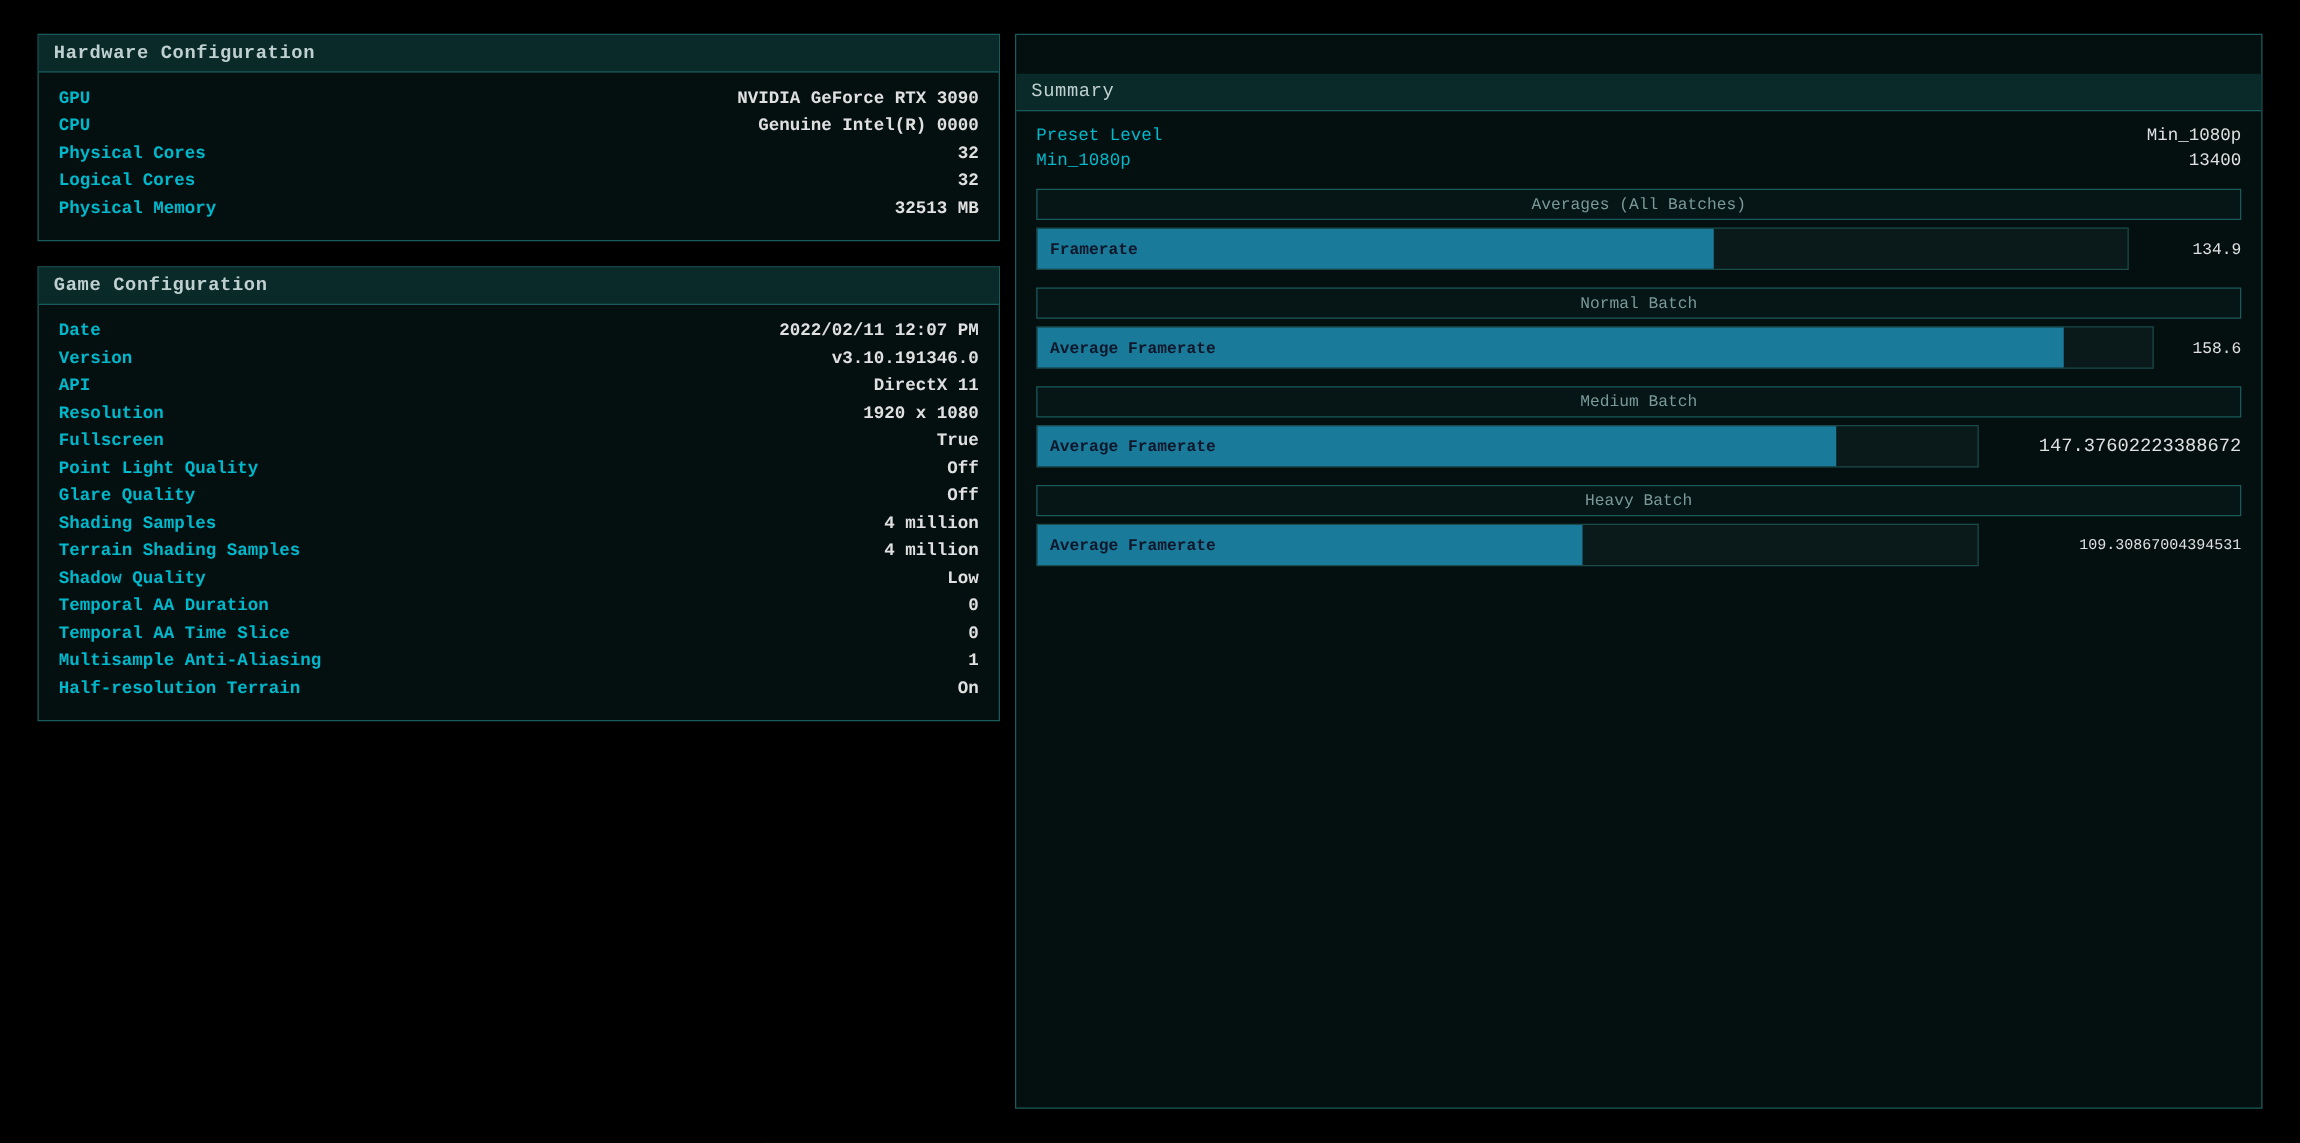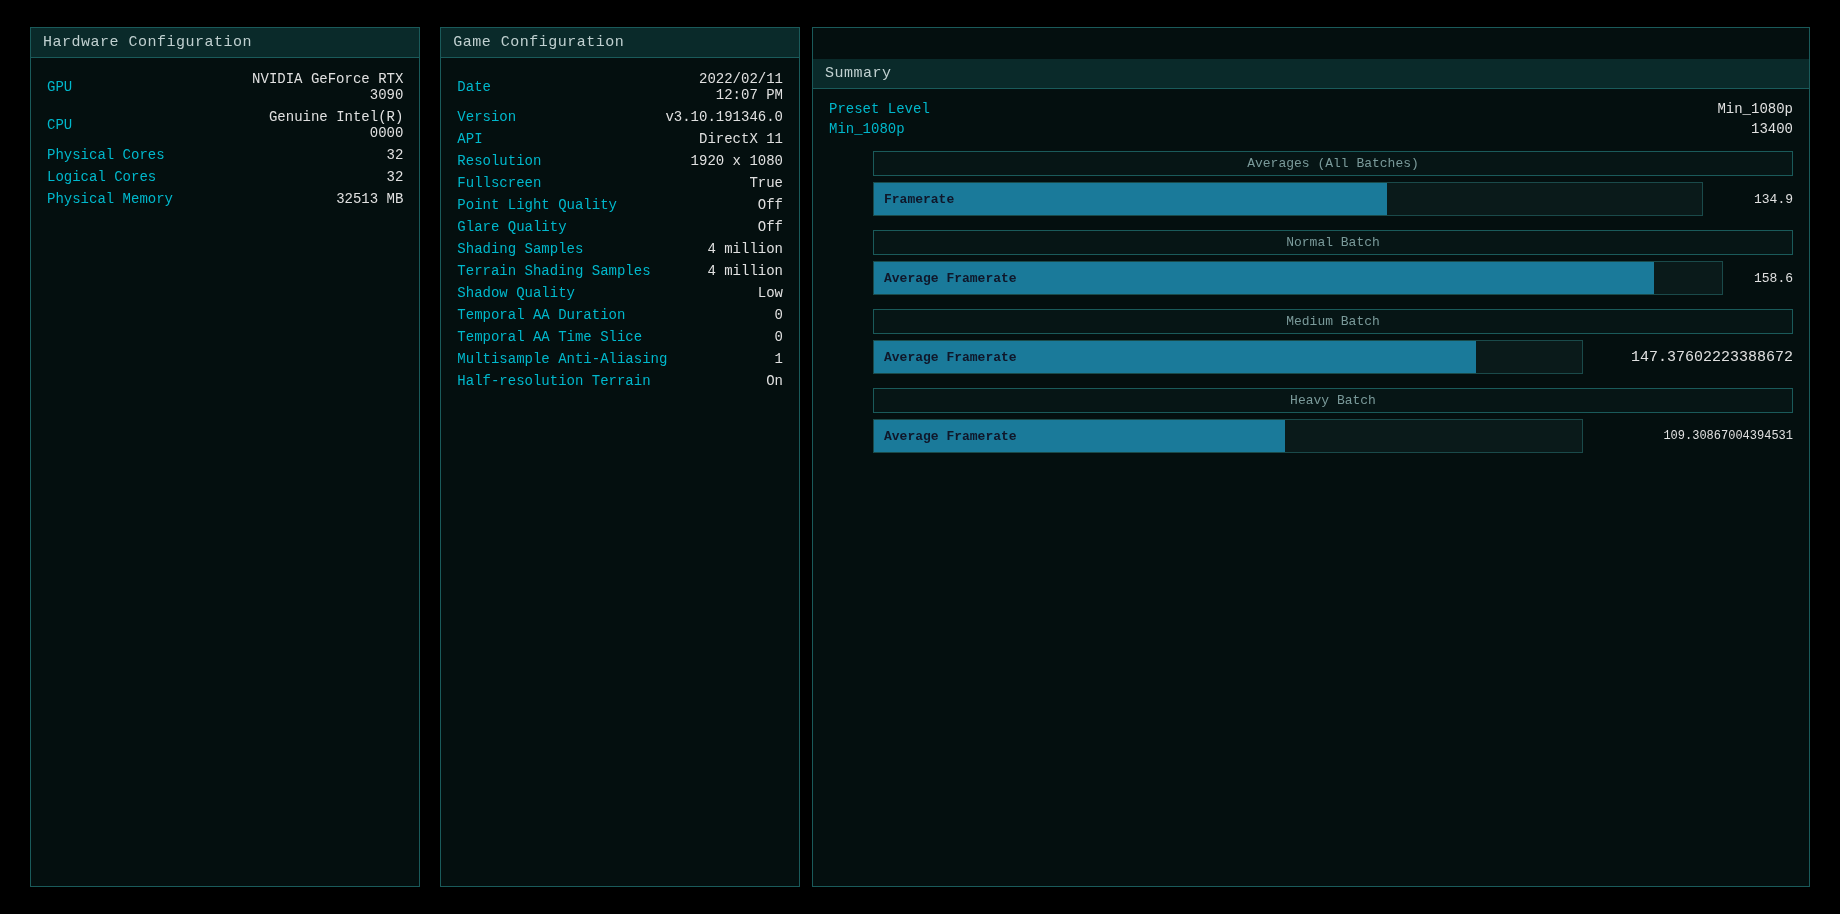--- a/index.html
+++ b/index.html
@@ -17,22 +17,23 @@
     .outer {
       width: 1800px;
       height: 880px;
       display: flex;
       gap: 12px;
       padding: 10px;
     }
     .left-panel {
       flex: 0 0 770px;
       display: flex;
-      flex-direction: row;
+      flex-direction: column;
       gap: 20px;
+      font-weight: bold;
     }
     .right-panel {
       flex: 1;
       display: flex;
       flex-direction: column;
       gap: 0;
     }
     .section-box {
       border: 1px solid #1a5a5a;
       background: #040f0f;
@@ -92,21 +93,20 @@
       margin-bottom: 4px;
     }
     .preset-label {
       color: #00b8cc;
     }
     .preset-value {
       color: #e0e0e0;
     }
     .batch-section {
       margin-top: 14px;
-      margin-left: 44px;
     }
     .batch-label {
       text-align: center;
       font-size: 13px;
       color: #7a9a9a;
       padding: 4px 0;
       border: 1px solid #1a5a5a;
       background: #061515;
       margin-bottom: 6px;
     }

